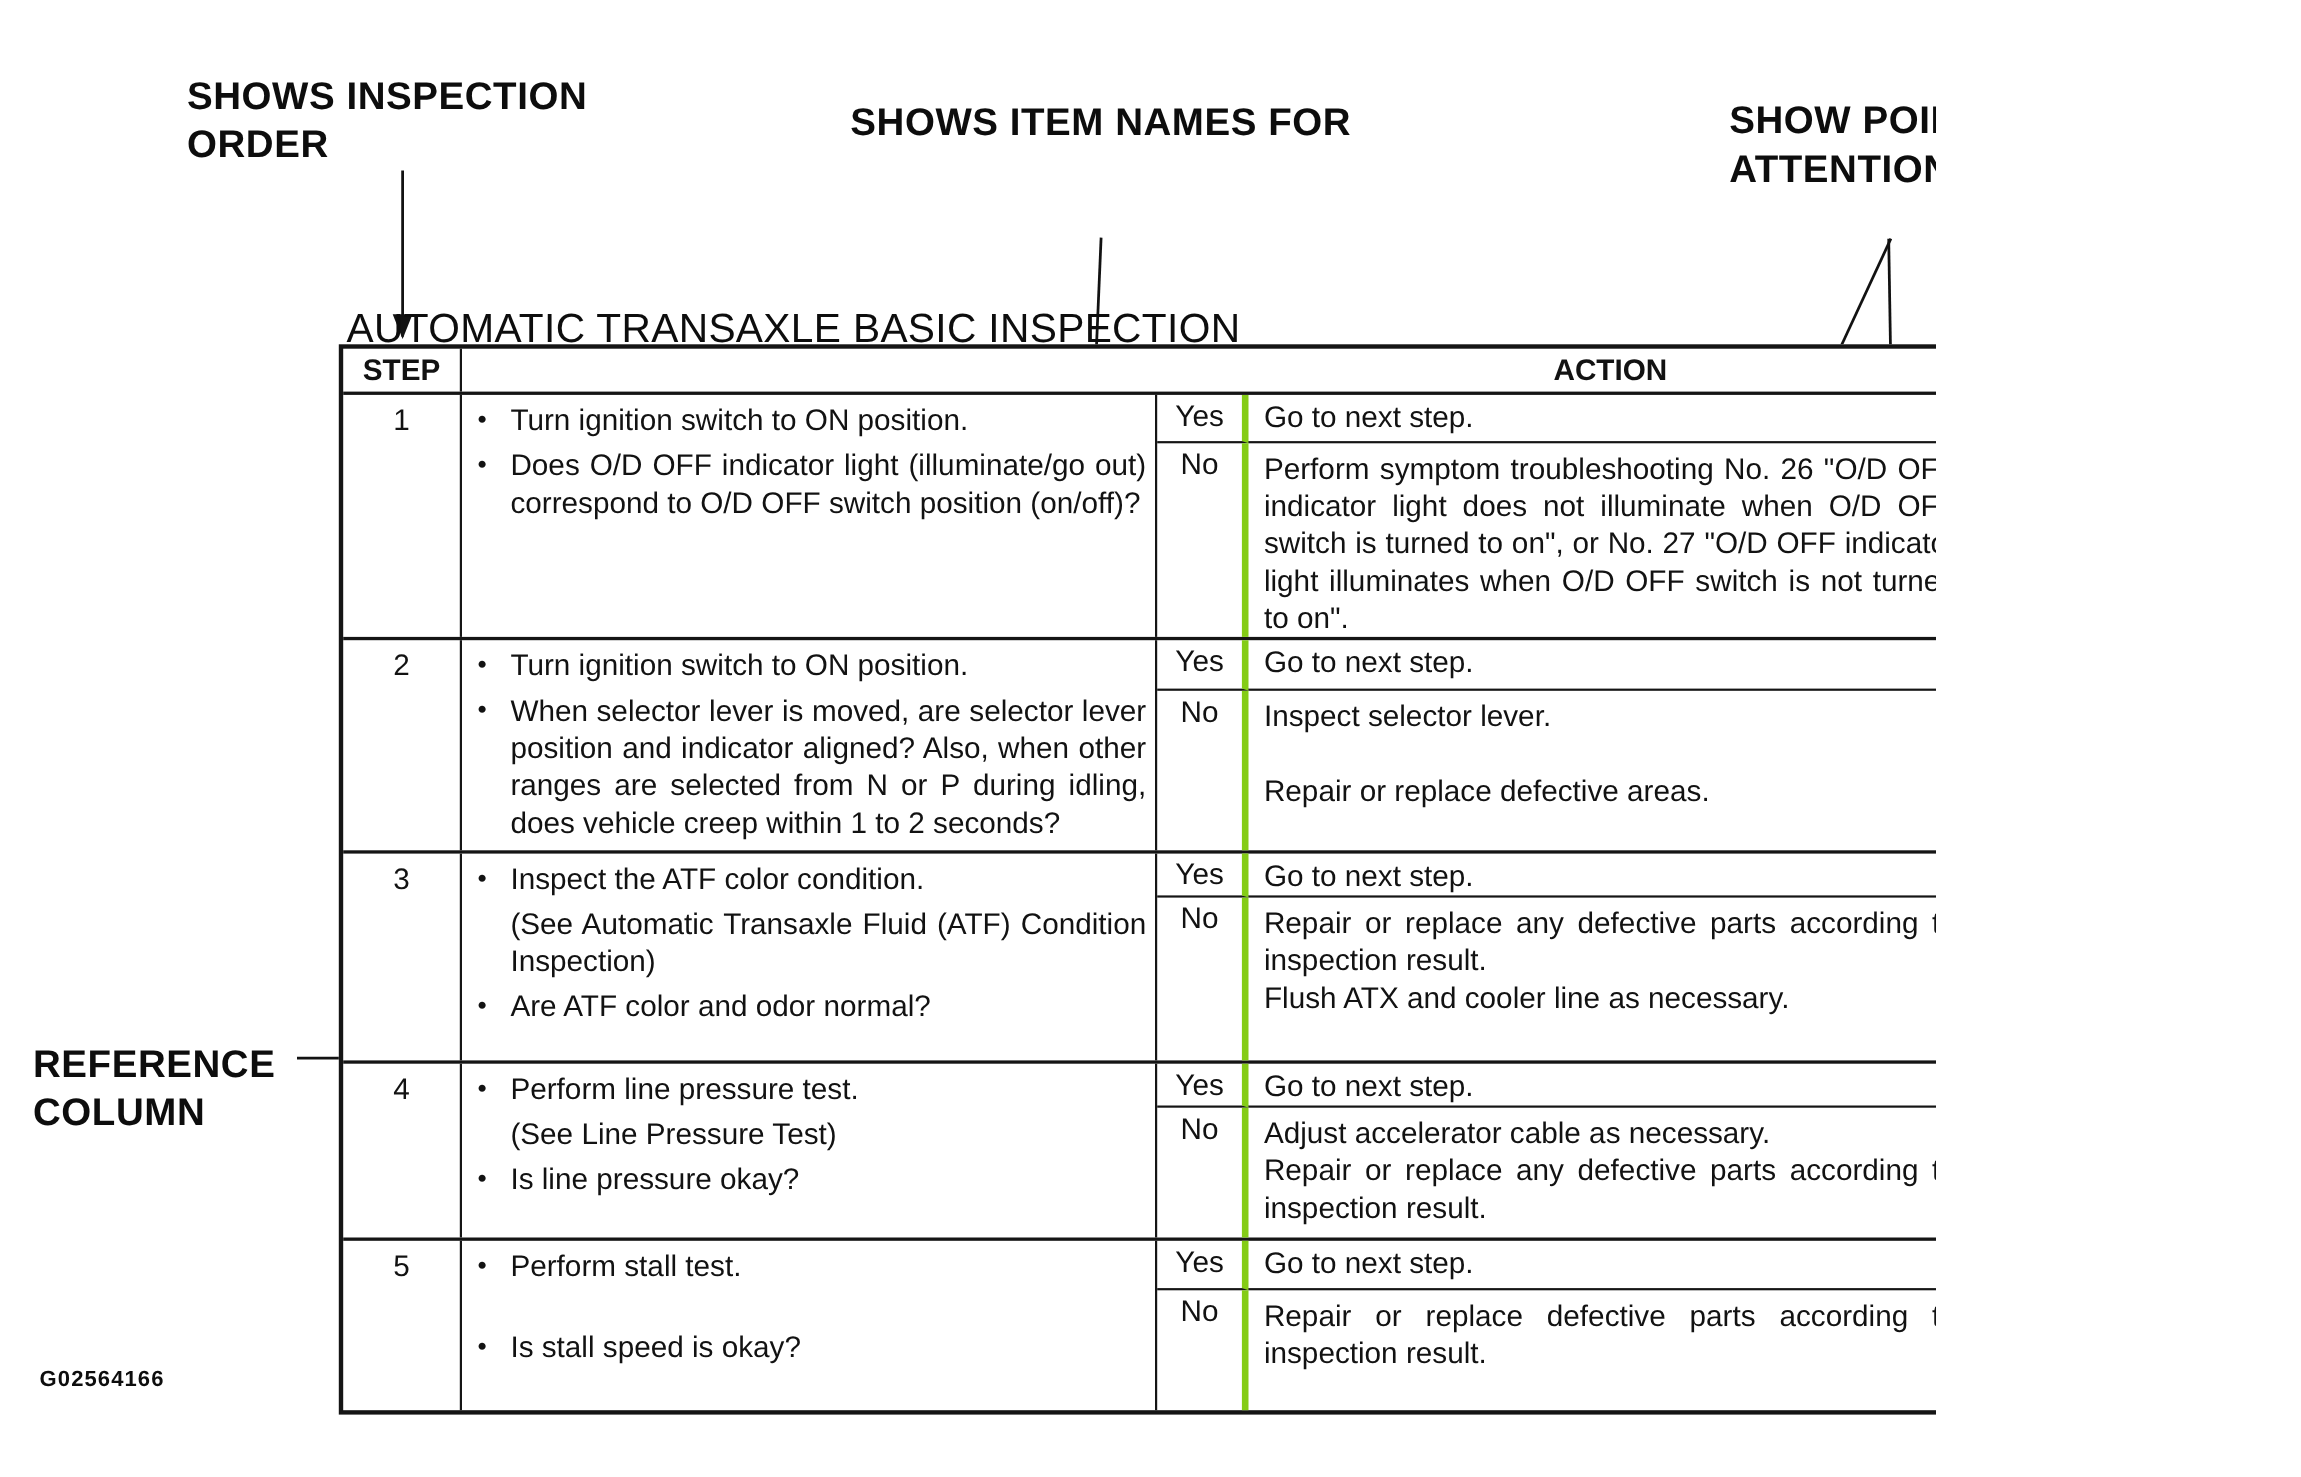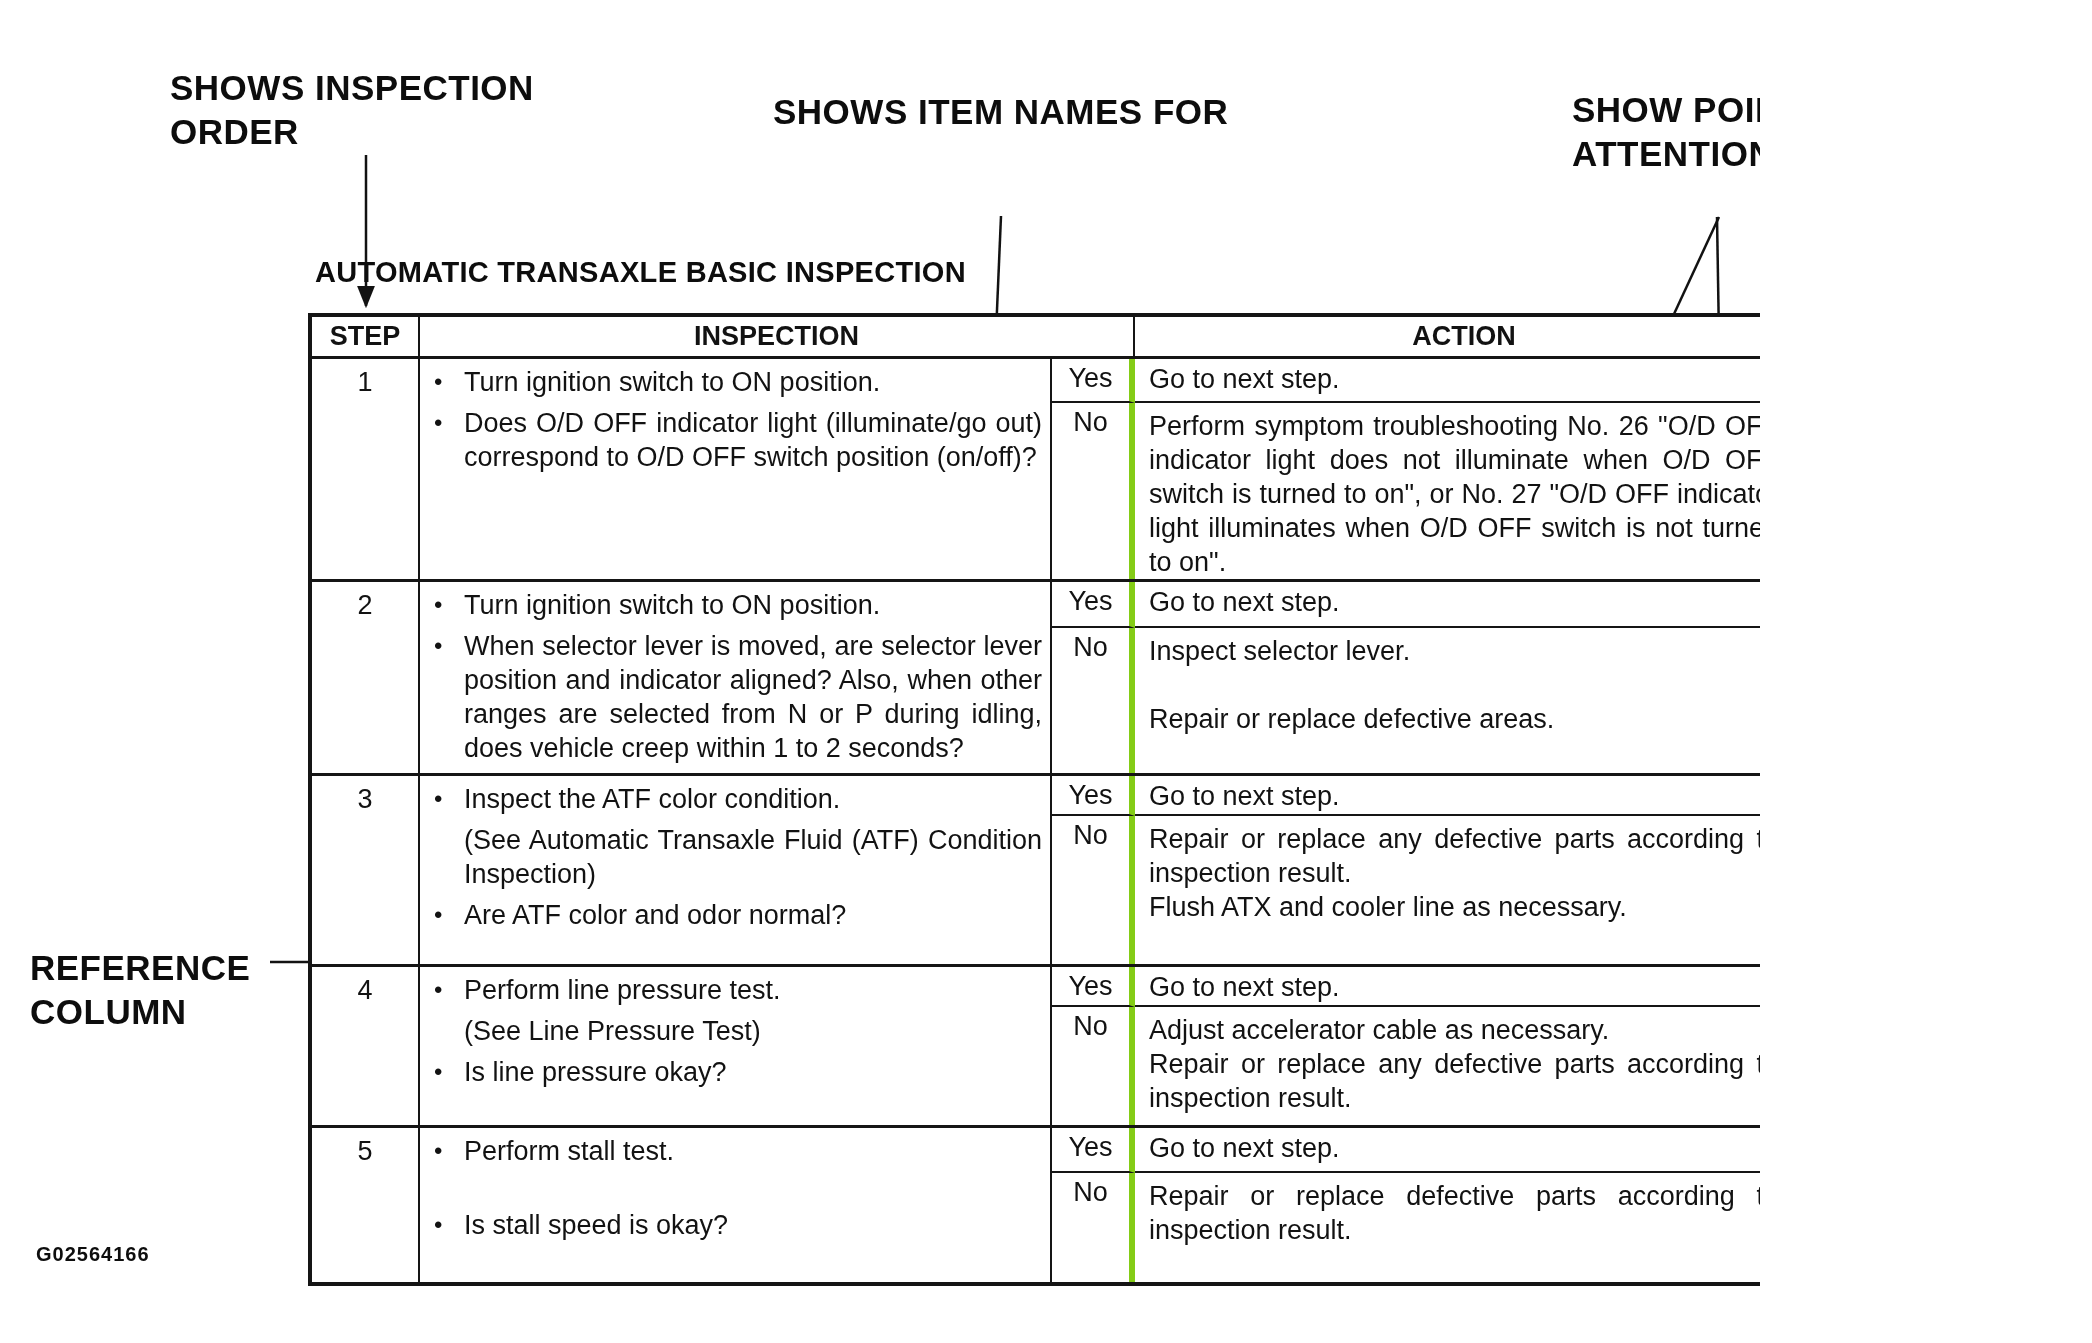--- a/index.html
+++ b/index.html
@@ -17,23 +17,23 @@
     font-weight:bold;
     font-size:35px;
     line-height:44px;
     letter-spacing:0.5px;
     color:#0d0d0d;
     white-space:nowrap;
   }
   
   .fig-title{
     position:absolute;
-    left:315px;top:256px;
-    font-weight:bold;
-    font-size:29px;
+    left:315px;top:278px;
+    font-weight:normal;
+    font-size:37px;
     letter-spacing:0.3px;
     color:#0d0d0d;
     white-space:nowrap;
   }
   
   .ftable{
     position:absolute;
     left:308px;top:313px;
     width:1489px;
     border:4px solid #151515;
@@ -149,21 +149,20 @@
   <div class="callout" style="left:30px;top:946px;">
     <div>REFERENCE</div>
     <div>COLUMN</div>
   </div>
 
   <div class="fig-title">AUTOMATIC TRANSAXLE BASIC INSPECTION</div>
 
   <div class="ftable">
     <div class="thead">
       <div class="hc h-step">STEP</div>
-      <div class="hc h-insp">INSPECTION</div>
       <div class="hc h-action">ACTION</div>
     </div>
     <div id="rows">
         <div class="trow" style="grid-template-rows: 44px auto; min-height: 171px;">
           <div class="c c-step">1</div>
           <div class="c c-insp">
             <div class="item">
               <span class="bullet">•</span>
               <span class="itx">Turn ignition switch to ON position.</span>
             </div>

